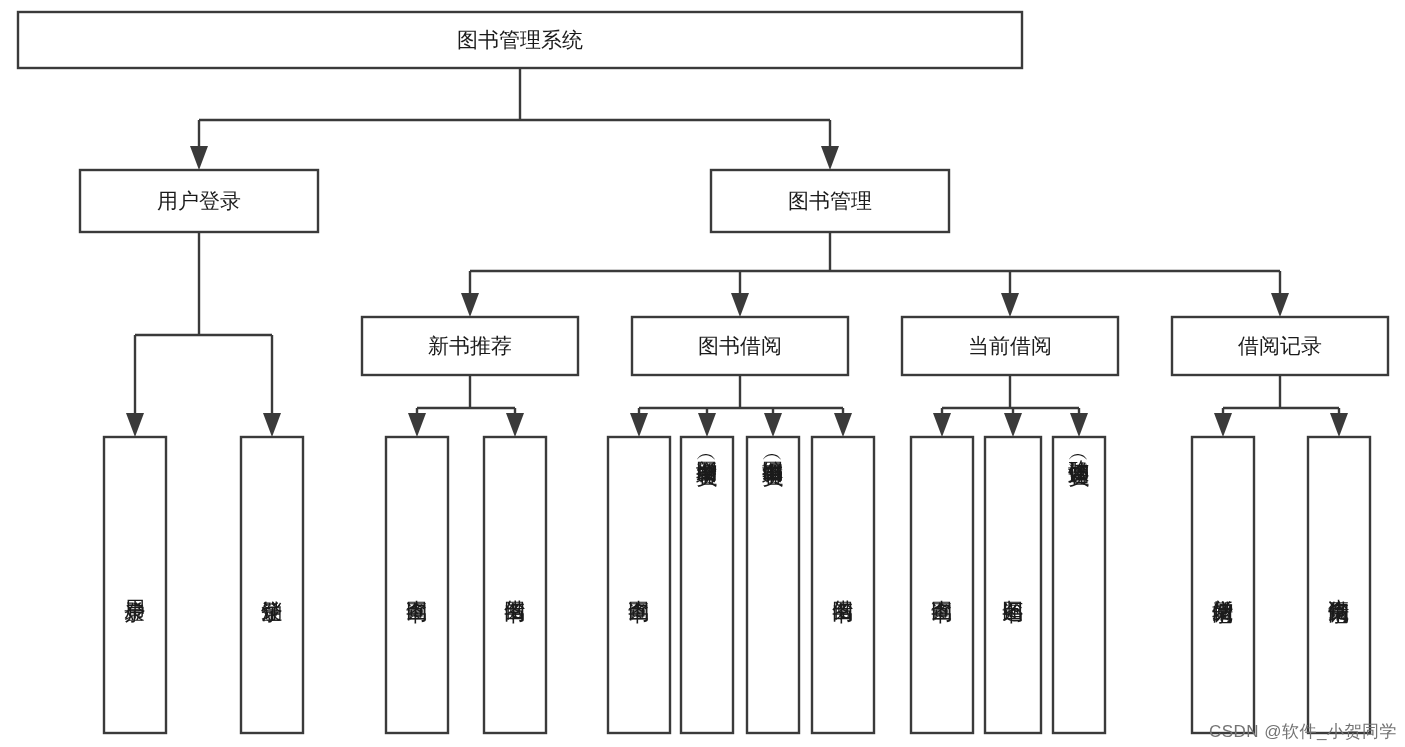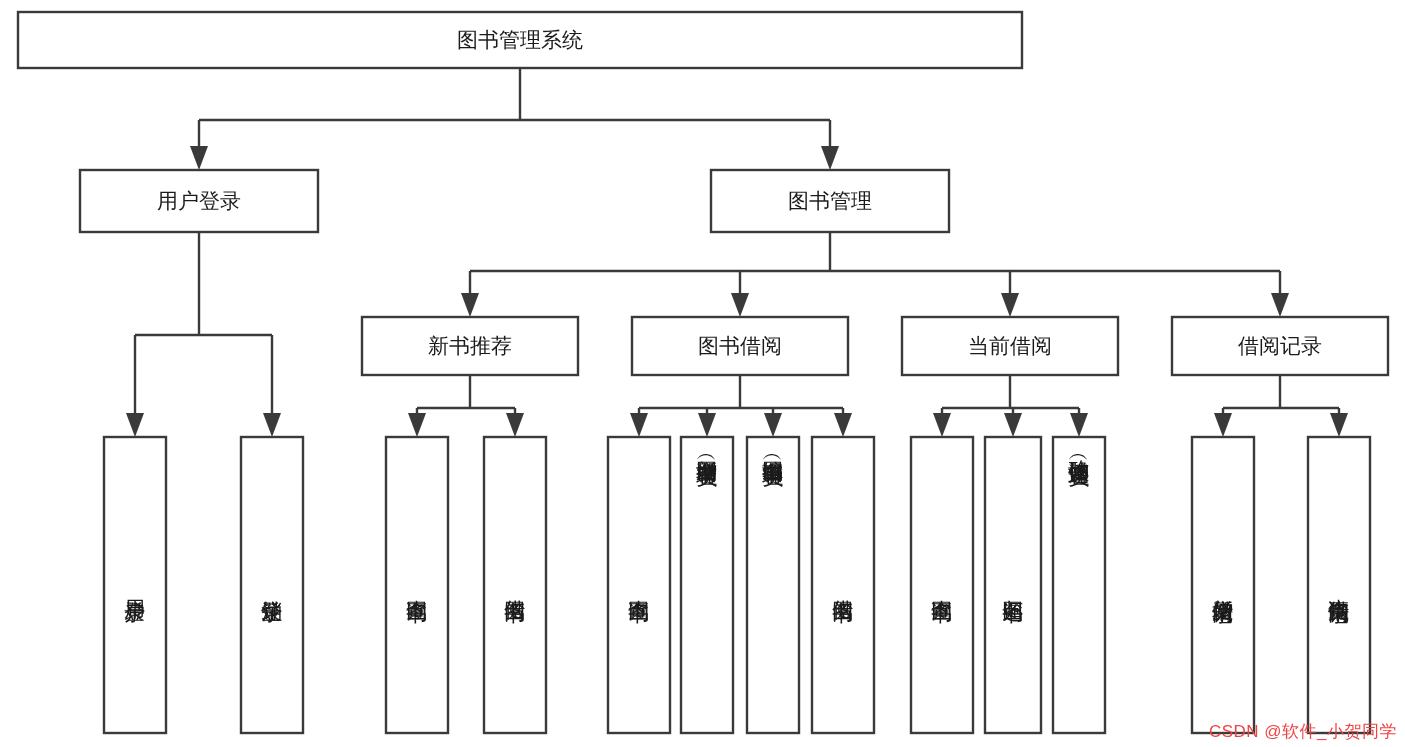--- a/index.html
+++ b/index.html
@@ -63,21 +63,21 @@
     letter-spacing: 1px;
     white-space: nowrap;
     pointer-events: none;
   }
   #watermark {
     position: absolute;
     right: 8px;
     bottom: 4px;
     font-family: "Liberation Sans", "DejaVu Sans", sans-serif;
     font-size: 17px;
-    color: #ef4444;
+    color: #737373;
     white-space: nowrap;
     letter-spacing: 0.5px;
   }
 </style>
 </head>
 <body>
 
 <div id="diagram-root">
 
   <svg id="tree-svg" viewBox="0 0 1405 747">

